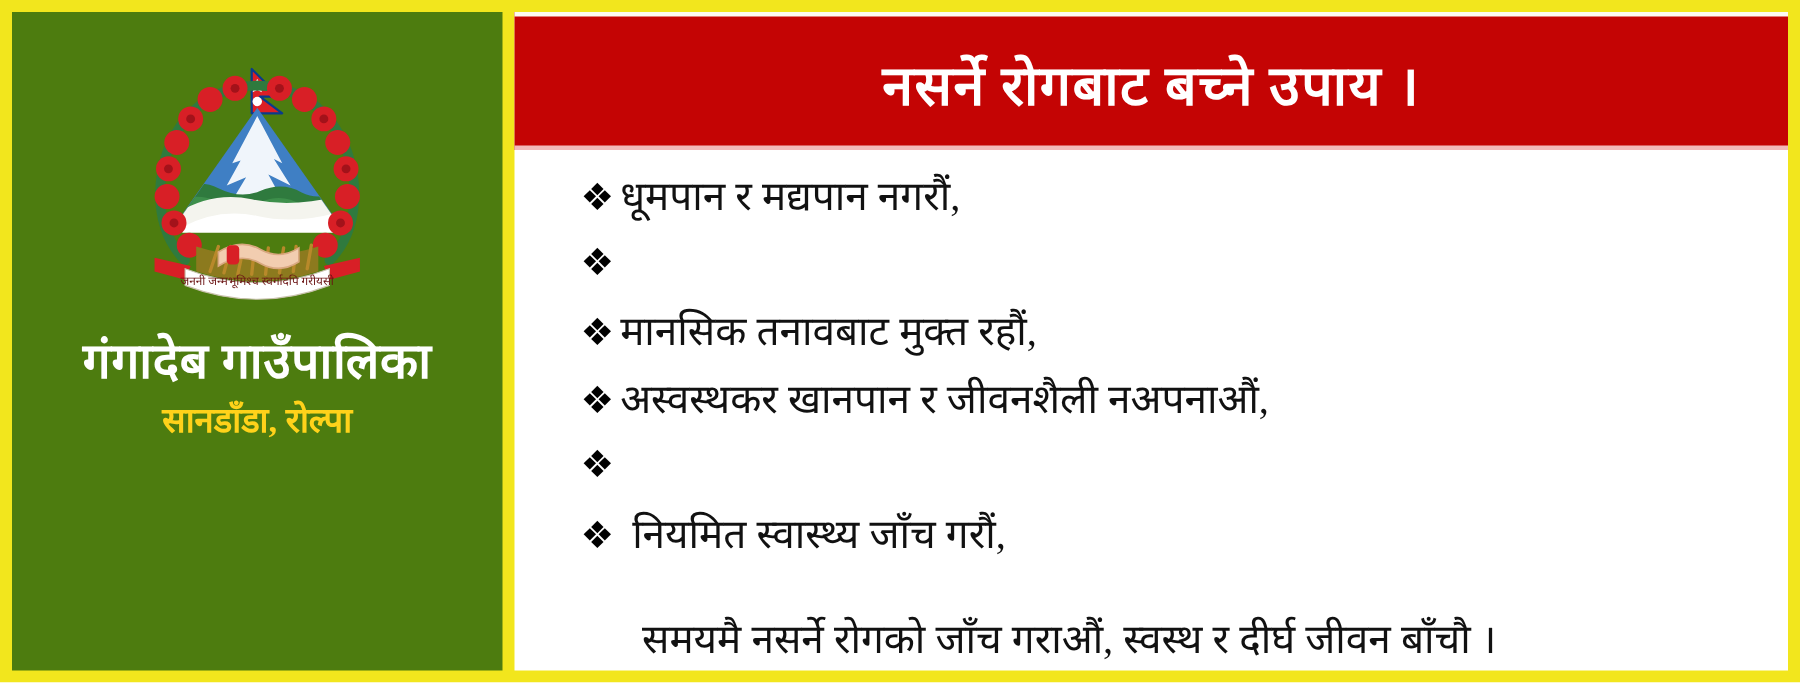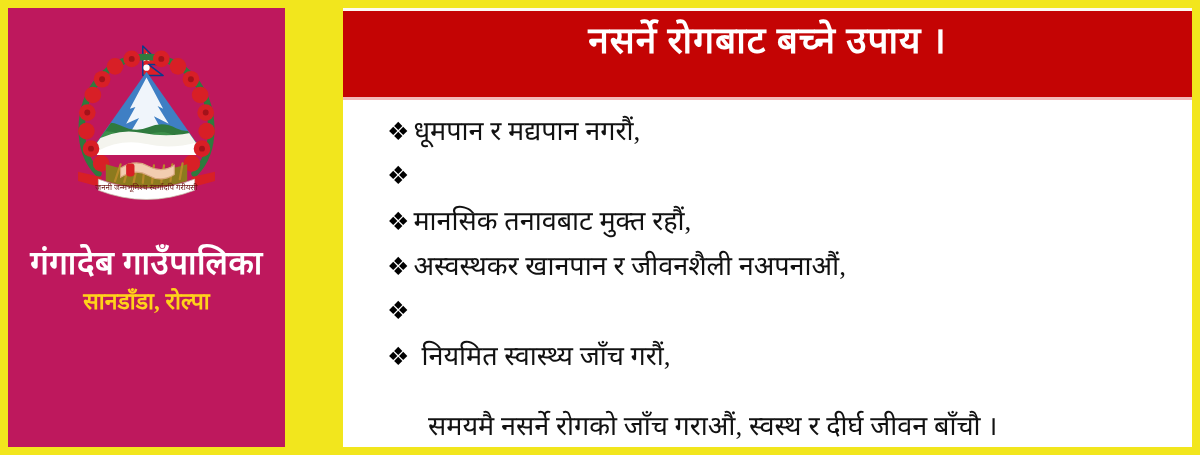--- a/index.html
+++ b/index.html
@@ -15,38 +15,38 @@
     overflow: hidden;
     font-family: "Liberation Serif", "DejaVu Serif", serif;
     background: #f2e61d;
     box-sizing: border-box;
   }
   
   .left-panel {
     position: absolute;
     left: 8px;
     top: 8px;
-    width: 277px;
+    width: 327px;
     height: 439px;
-    background: #be185d;
+    background: #4d7c0f;
     box-sizing: border-box;
     display: flex;
     flex-direction: column;
     align-items: center;
   }
   .emblem-wrap {
     margin-top: 25px;
     width: 185px;
     height: 185px;
     position: relative;
   }
   .emblem-wrap svg { display: block; width: 100%; height: 100%; }
 
   .muni-name {
-    margin-top: 25px;
+    margin-top: 4px;
     font-size: 33px;
     font-weight: bold;
     color: #ffffff;
     letter-spacing: 0.5px;
     text-align: center;
     line-height: 1.25;
     white-space: nowrap;
   }
   .muni-sub {
     margin-top: 4px;
@@ -69,20 +69,21 @@
     box-sizing: border-box;
   }
   .title-bar {
     position: relative;
     height: 92px;
     background: #c40404;
     border-top: 3px solid #fdfaf2;
     border-bottom: 3px solid #f3b9b9;
     box-sizing: border-box;
     display: flex;
+    align-items: center;
     justify-content: center;
   }
   .title-text {
     color: #ffffff;
     font-size: 37px;
     font-weight: bold;
     letter-spacing: 1px;
     white-space: nowrap;
     margin-top: 2px;
   }

